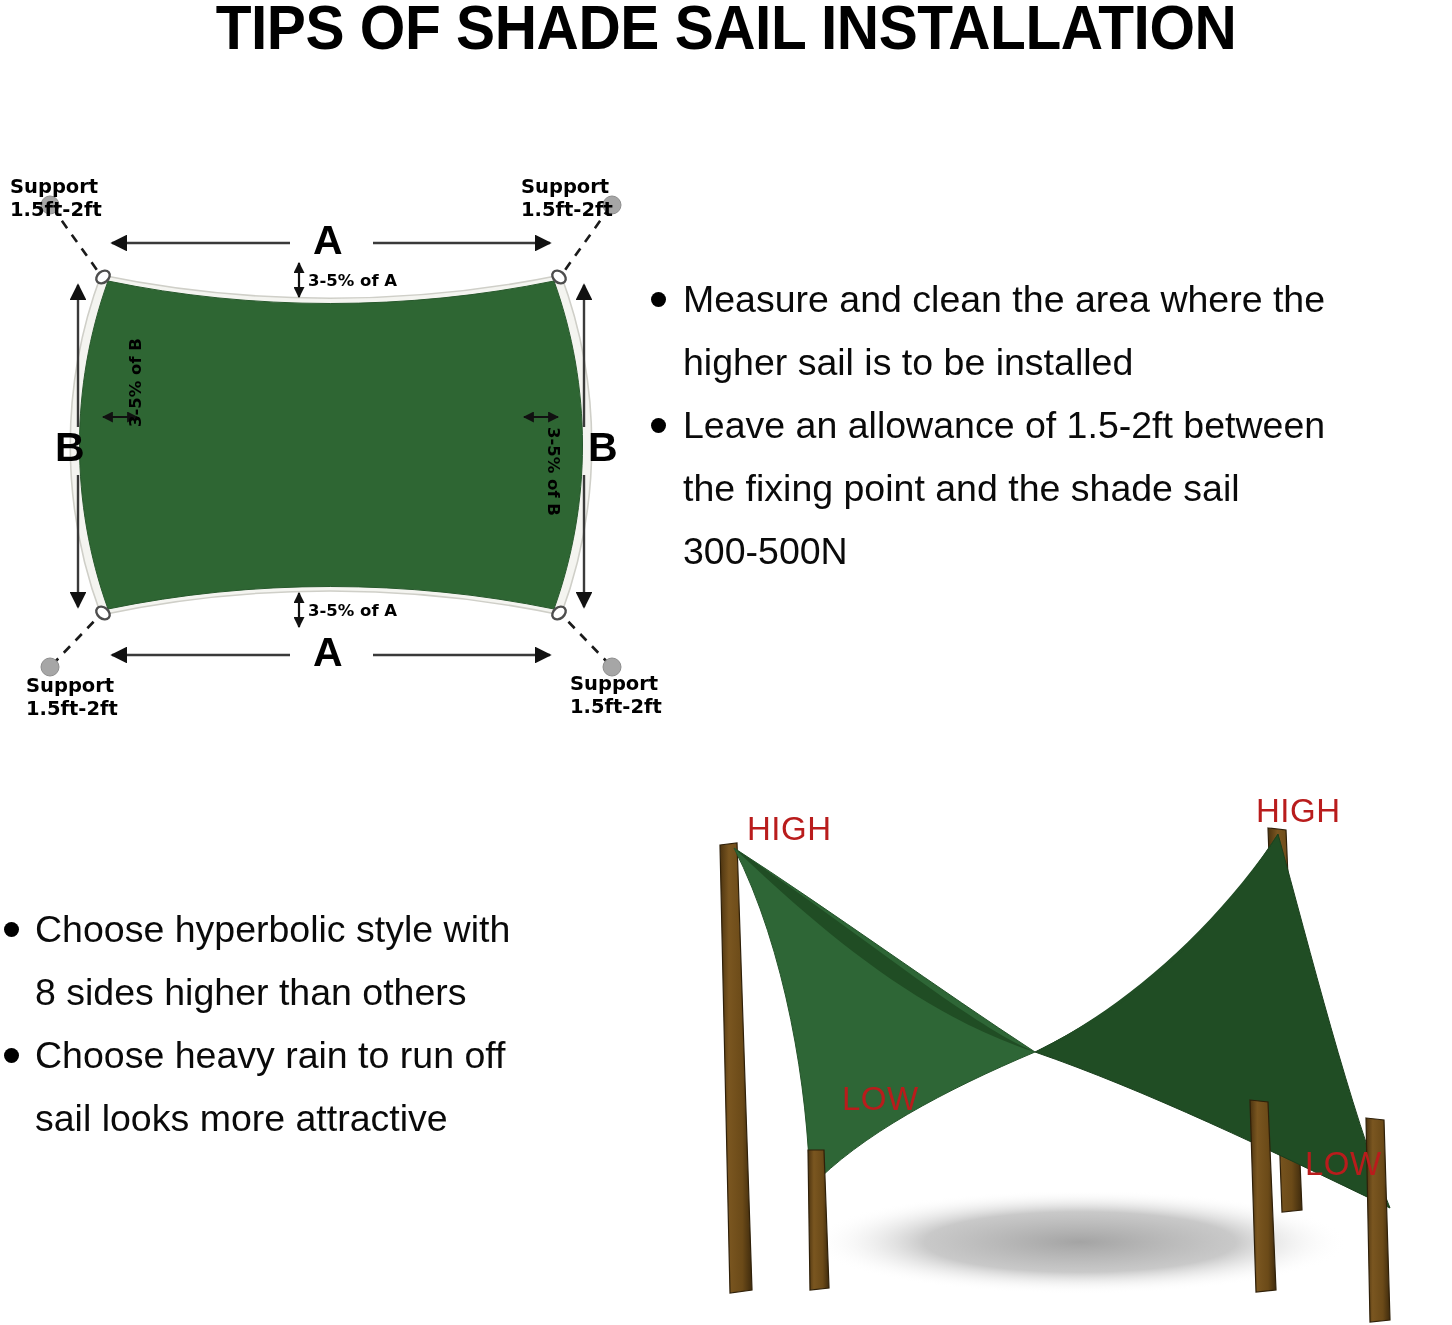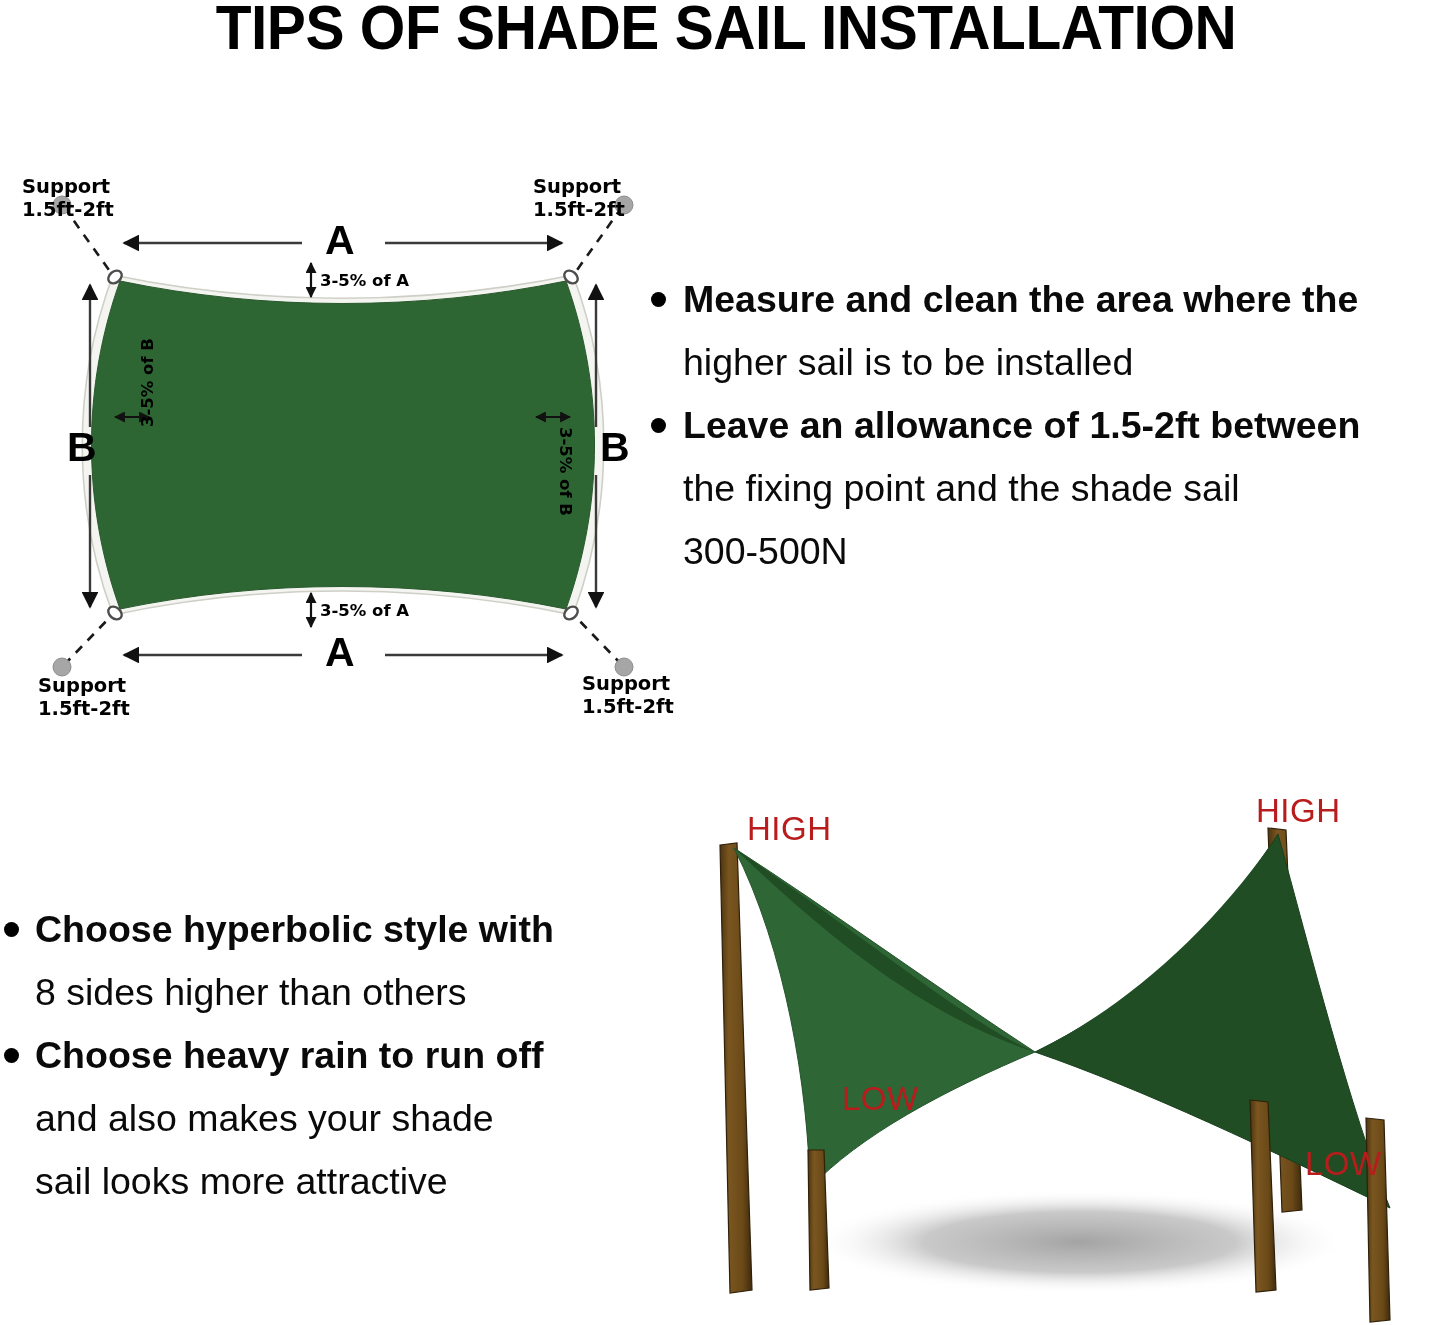--- a/index.html
+++ b/index.html
@@ -17,21 +17,21 @@
     transform:scaleX(0.93);
     transform-origin:50% 50%;
     white-space:nowrap;
     line-height:1.05;
   }
 
   
   .abs{position:absolute;}
 
   
-  #diagram-top{position:absolute;left:12px;top:165px;width:660px;height:570px;}
+  #diagram-top{position:absolute;left:0px;top:165px;width:660px;height:570px;}
   #diagram-top svg{display:block;}
 
   .dim-label{
     font-family:"Liberation Sans","DejaVu Sans",sans-serif;
     font-weight:bold;
     font-size:41px;
     line-height:1;
   }
   .support-label{
     font-family:"DejaVu Sans","Liberation Sans",sans-serif;
@@ -46,21 +46,21 @@
     font-weight:bold;
     font-size:16.5px;
     line-height:1;
     white-space:nowrap;
   }
   .rot-cw{transform:rotate(90deg);transform-origin:0 0;}
   .rot-ccw{transform:rotate(-90deg);transform-origin:0 0;}
 
   
   .bullets{position:absolute;}
-  .bullet-row{display:flex;align-items:flex-start;font-weight:bold;}
+  .bullet-row{display:flex;align-items:flex-start;}
   .bullet-dot{
     flex:0 0 auto;
     width:15px;height:15px;border-radius:50%;
     background:#000;
   }
   .bullet-text{
     font-family:"Liberation Sans","DejaVu Sans",sans-serif;
     font-size:37px;
     line-height:63px;
     white-space:nowrap;
@@ -233,21 +233,20 @@
   <div class="bullet-row">
     <span class="bullet-dot"></span>
     <span class="bullet-text">Choose hyperbolic style with</span>
   </div>
   <div class="cont-text">8 sides higher than others</div>
 
   <div class="bullet-row">
     <span class="bullet-dot"></span>
     <span class="bullet-text">Choose heavy rain to run off</span>
   </div>
-  <div class="cont-text">and also makes your shade</div>
   <div class="cont-text">sail looks more attractive</div>
 </div>
 
 <div id="diagram-bottom">
   <svg width="762" height="535" viewBox="0 0 762 535">
 
     <defs>
       <radialGradient id="gshadow" cx="50%" cy="50%" r="50%">
         <stop offset="0%" stop-color="#8a8a8a" stop-opacity="0.78"></stop>
         <stop offset="58%" stop-color="#9d9d9d" stop-opacity="0.55"></stop>

